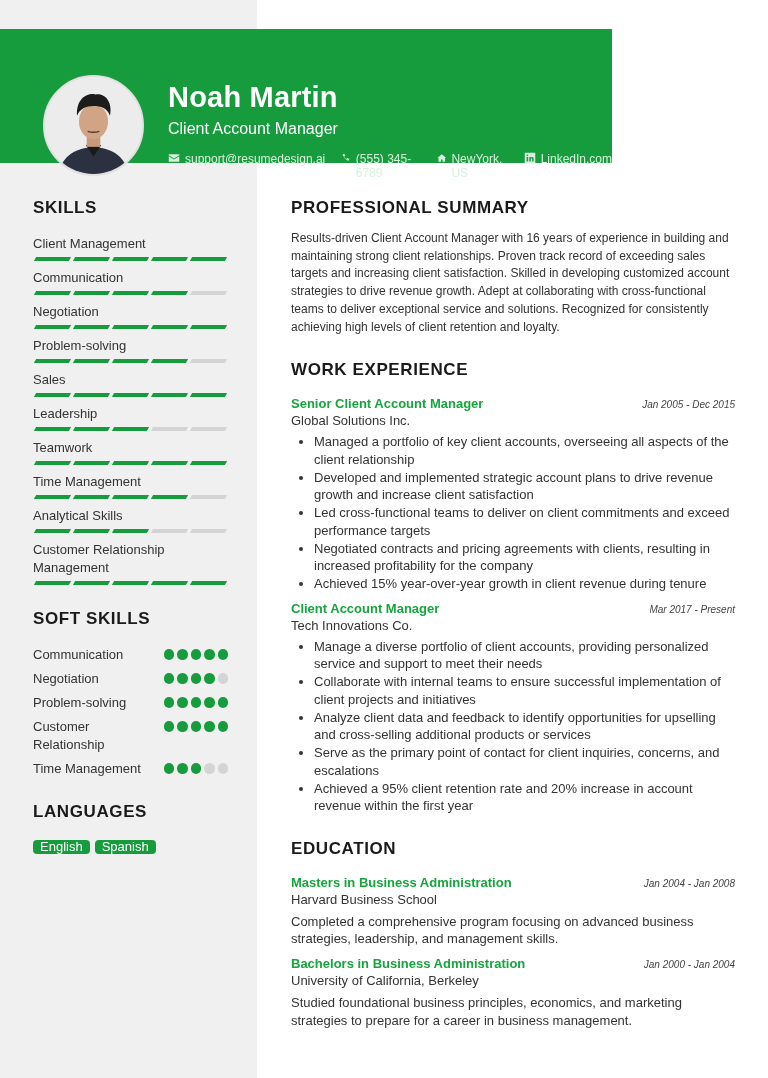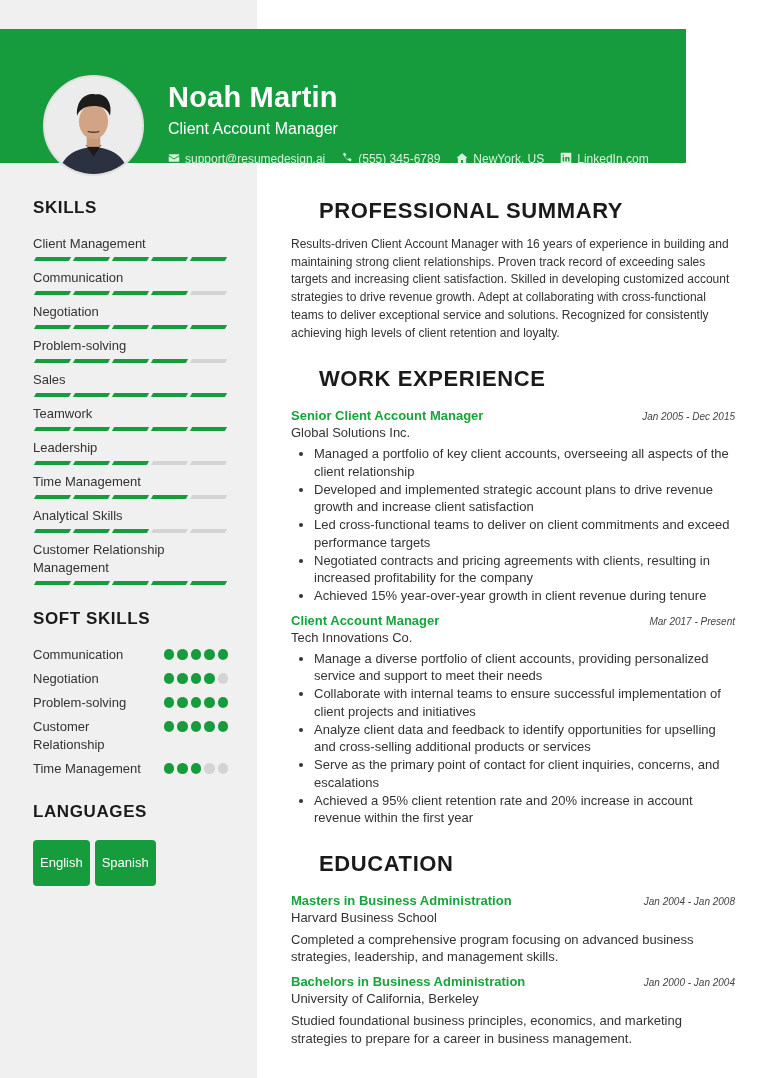--- a/index.html
+++ b/index.html
@@ -8,21 +8,21 @@
     font-family: "Liberation Sans", sans-serif;
     color: #333;
     background: #ffffff;
     position: relative;
   }
   .sidebar-bg {
     position: absolute; left: 0; top: 0; width: 257px; height: 1078px;
     background: #f0f0f0;
   }
   .header {
-    position: absolute; left: 0; top: 29px; width: 686px; height: 134px;
+    position: absolute; left: 0; top: 29px; width: 612px; height: 134px;
     background: #169c3d;
   }
   .avatar {
     position: absolute; left: 43px; top: 46px; width: 101px; height: 101px;
     border-radius: 50%; background: #e9e9e9; border: 2px solid #e0e0e0;
     overflow: hidden;
   }
   .avatar svg { width: 100%; height: 100%; display: block; }
   .name {
     position: absolute; left: 168px; top: 52px;
@@ -57,25 +57,25 @@
   .soft-item { display: flex; justify-content: space-between; margin-bottom: 6px; }
   .soft-name { font-size: 13px; color: #333; line-height: 18px; width: 110px; }
   .dots { display: flex; gap: 3px; padding-top: 3px; }
   .dot { width: 10.5px; height: 10.5px; border-radius: 50%; background: #d4d4d4; }
   .dot.on { background: #169c3d; }
 
   .langs { margin-top: 24px; }
   .lang-list { display: flex; gap: 5px; margin-top: 18px; }
   .lang {
     background: #169c3d; color: #ffffff; font-size: 13px;
-    padding: 16px 7px; border-radius: 4px; line-height: 14px;
+    padding: 0 7px; border-radius: 4px; line-height: 14px;
   }
 
   .main { position: absolute; left: 291px; top: 198px; width: 444px; }
-  .main .sec-title { font-size: 22px; margin-left: 28px; }
+  .main .sec-title { font-size: 17px; }
   .summary {
     margin-top: 12px; font-size: 12px; line-height: 17.7px; color: #333;
   }
   .section { margin-top: 24px; }
   .entry { margin-top: 16px; }
   .entry + .entry { margin-top: 8px; }
   .entry-head { display: flex; justify-content: space-between; align-items: baseline; }
   .entry-title { font-size: 13px; font-weight: bold; color: #16a53c; }
   .entry-date { font-size: 10px; font-style: italic; color: #444; }
   .entry-org { font-size: 13px; color: #333; margin-top: 2px; }
@@ -180,37 +180,37 @@
           <div class="skill-name">Sales</div>
           <div class="bar">
             <span class="seg on"></span>
             <span class="seg on"></span>
             <span class="seg on"></span>
             <span class="seg on"></span>
             <span class="seg on"></span>
           </div>
         </div>
         <div class="skill">
+          <div class="skill-name">Leadership</div>
+          <div class="bar">
+            <span class="seg on"></span>
+            <span class="seg on"></span>
+            <span class="seg on"></span>
+            <span class="seg"></span>
+            <span class="seg"></span>
+          </div>
+        </div>
+        <div class="skill">
           <div class="skill-name">Teamwork</div>
           <div class="bar">
             <span class="seg on"></span>
             <span class="seg on"></span>
             <span class="seg on"></span>
             <span class="seg on"></span>
             <span class="seg on"></span>
-          </div>
-        </div>
-        <div class="skill">
-          <div class="skill-name">Leadership</div>
-          <div class="bar">
-            <span class="seg on"></span>
-            <span class="seg on"></span>
-            <span class="seg on"></span>
-            <span class="seg"></span>
-            <span class="seg"></span>
           </div>
         </div>
         <div class="skill">
           <div class="skill-name">Time Management</div>
           <div class="bar">
             <span class="seg on"></span>
             <span class="seg on"></span>
             <span class="seg on"></span>
             <span class="seg on"></span>
             <span class="seg"></span>

